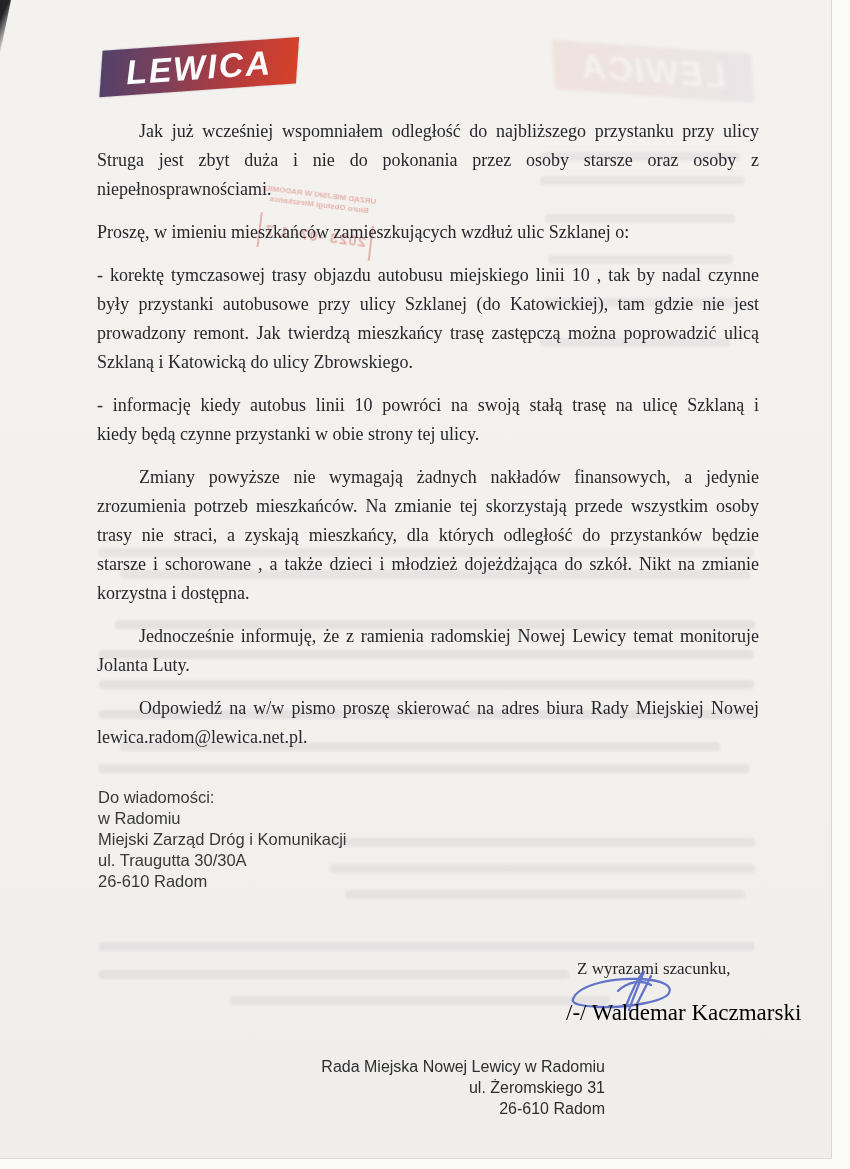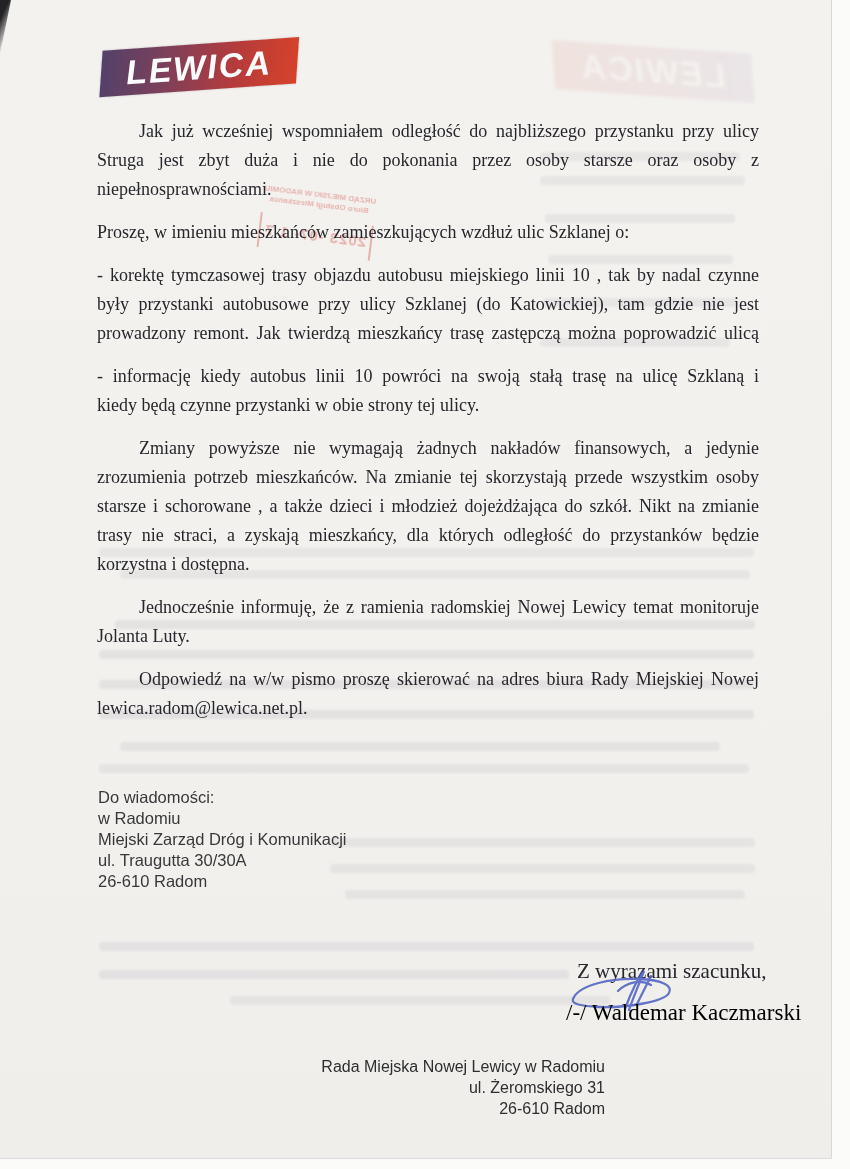--- a/index.html
+++ b/index.html
@@ -54,21 +54,21 @@
   .para{margin:0 0 14px 0}
   .line{white-space:nowrap;text-align:justify;text-align-last:justify}
   .line.last{text-align-last:left}
   .line.first-indent{text-indent:42px}
   
   .cc{
     position:absolute;left:98px;top:787px;
     font-family:"Liberation Sans",sans-serif;font-size:16.5px;line-height:21px;color:#38383b;
   }
   
-  .salutation{position:absolute;left:577px;top:959px;font-size:21px;color:#26262c}
+  .salutation{position:absolute;left:577px;top:959px;font-size:17px;color:#26262c}
   .signature{position:absolute;left:563px;top:966px;width:118px;height:52px}
   .signatory{position:absolute;left:566px;top:1000px;font-size:23px;color:#000000}
   
   .footer{
     position:absolute;left:225px;top:1056px;width:380px;text-align:right;
     font-family:"Liberation Sans",sans-serif;font-size:16px;line-height:21px;color:#2e2e31;
   }
   
   .stamp{
     position:absolute;left:242px;top:190px;width:150px;
@@ -135,30 +135,31 @@
       <div class="line">Struga jest zbyt duża i nie do pokonania przez osoby starsze oraz osoby z</div>
       <div class="line last">niepełnosprawnościami.</div>
     </div>
     <div class="para">
       <div class="line last">Proszę, w imieniu mieszkańców zamieszkujących wzdłuż ulic Szklanej o:</div>
     </div>
     <div class="para">
       <div class="line">- korektę tymczasowej trasy objazdu autobusu miejskiego linii 10 , tak by nadal czynne</div>
       <div class="line">były przystanki autobusowe przy ulicy Szklanej (do Katowickiej), tam gdzie nie jest</div>
       <div class="line">prowadzony remont. Jak twierdzą mieszkańcy trasę zastępczą można poprowadzić ulicą</div>
+      <div class="line last">Szklaną i Katowicką do ulicy Zbrowskiego.</div>
     </div>
     <div class="para">
       <div class="line">- informację kiedy autobus linii 10 powróci na swoją stałą trasę na ulicę Szklaną i</div>
       <div class="line last">kiedy będą czynne przystanki w obie strony tej ulicy.</div>
     </div>
     <div class="para">
       <div class="line first-indent">Zmiany powyższe nie wymagają żadnych nakładów finansowych, a jedynie</div>
       <div class="line">zrozumienia potrzeb mieszkańców. Na zmianie tej skorzystają przede wszystkim osoby</div>
+      <div class="line">trasy nie straci, a zyskają mieszkańcy, dla których odległość do przystanków będzie</div>
       <div class="line">starsze i schorowane , a także dzieci i młodzież dojeżdżająca do szkół. Nikt na zmianie</div>
-      <div class="line">trasy nie straci, a zyskają mieszkańcy, dla których odległość do przystanków będzie</div>
       <div class="line last">korzystna i dostępna.</div>
     </div>
     <div class="para">
       <div class="line first-indent">Jednocześnie informuję, że z ramienia radomskiej Nowej Lewicy temat monitoruje</div>
       <div class="line last">Jolanta Luty.</div>
     </div>
     <div class="para">
       <div class="line first-indent">Odpowiedź na w/w pismo proszę skierować na adres biura Rady Miejskiej Nowej</div>
       <div class="line last">lewica.radom@lewica.net.pl.</div>
     </div>

